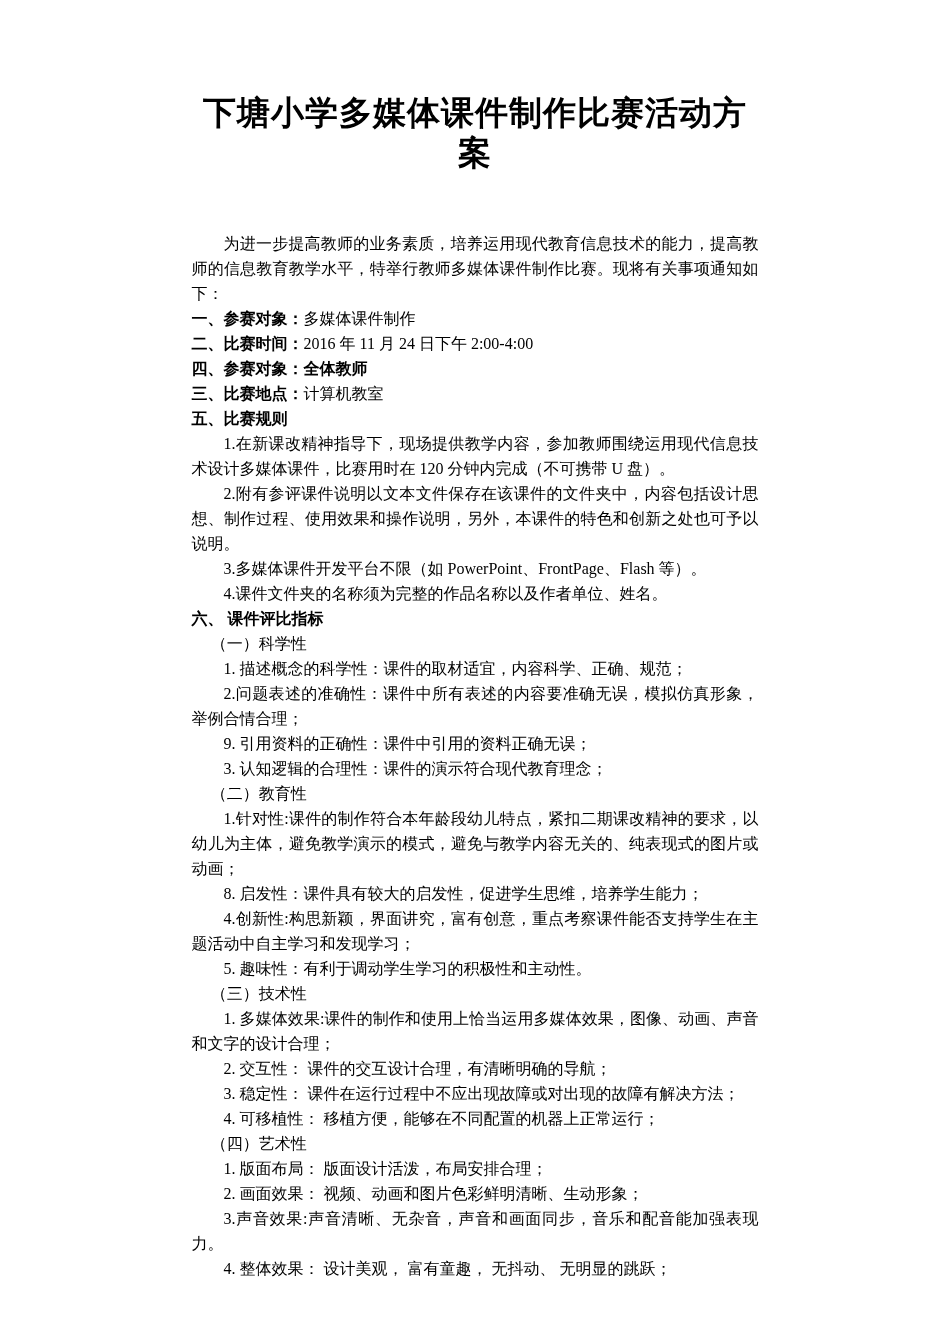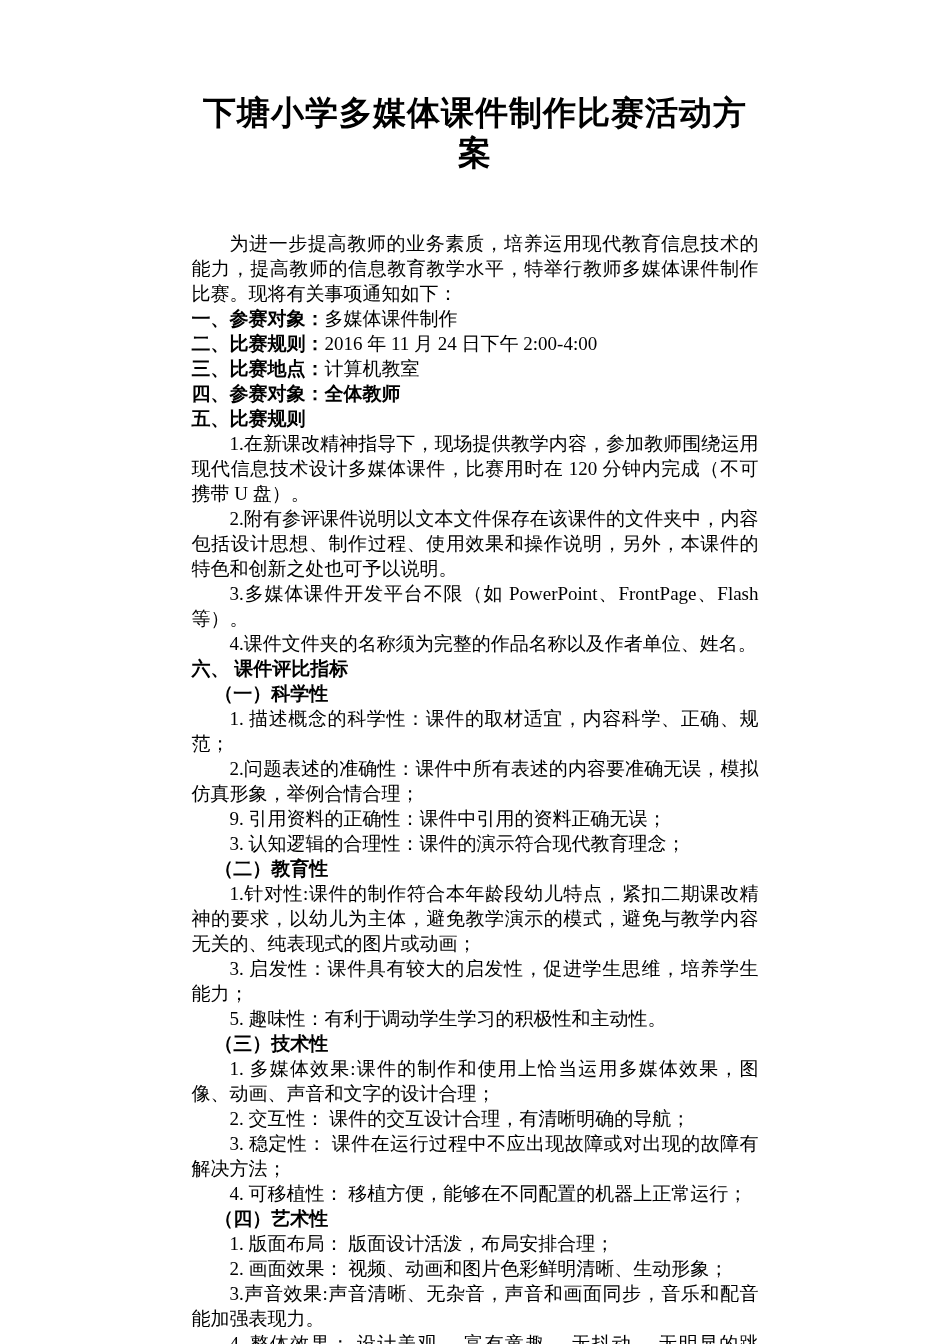--- a/index.html
+++ b/index.html
@@ -20,53 +20,54 @@
     .doc-title {
       font-size: 33px;
       font-weight: 700;
       text-align: center;
       letter-spacing: 1px;
       margin: 36px 0 58px 0;
       line-height: 1.2;
     }
     .doc-content p {
       margin: 0;
-      font-size: 19px;
+      font-size: 16px;
       line-height: 25px;
       text-align: justify;
     }
     .indent { text-indent: 2em; }
-    .sub    { text-indent: 1.2em; font-weight: bold; }
+    .sub    { text-indent: 1.2em; }
     .bold   { font-weight: 700; }
   </style>
 </head>
 <body>
 
 <div class="page">
   <h1 class="doc-title">下塘小学多媒体课件制作比赛活动方案</h1>
   <div class="doc-content" id="doc-content">
       <p class="indent">为进一步提高教师的业务素质，培养运用现代教育信息技术的能力，提高教师的信息教育教学水平，特举行教师多媒体课件制作比赛。现将有关事项通知如下：</p>
       <p><span class="bold">一、参赛对象：</span><span>多媒体课件制作</span></p>
-      <p><span class="bold">二、比赛规则：</span><span>2016 年 11 月 24 日下午 2:00-4:00</span></p>
+      <p><span class="bold">二、比赛时间：</span><span>2016 年 11 月 24 日下午 2:00-4:00</span></p>
+      <p><span class="bold">四、参赛对象：</span><span class="bold">全体教师</span></p>
       <p><span class="bold">三、比赛地点：</span><span>计算机教室</span></p>
-      <p><span class="bold">四、参赛对象：</span><span class="bold">全体教师</span></p>
       <p><span class="bold">五、比赛规则</span></p>
       <p class="indent">1.在新课改精神指导下，现场提供教学内容，参加教师围绕运用现代信息技术设计多媒体课件，比赛用时在 120 分钟内完成（不可携带 U 盘）。</p>
       <p class="indent">2.附有参评课件说明以文本文件保存在该课件的文件夹中，内容包括设计思想、制作过程、使用效果和操作说明，另外，本课件的特色和创新之处也可予以说明。</p>
       <p class="indent">3.多媒体课件开发平台不限（如 PowerPoint、FrontPage、Flash 等）。</p>
       <p class="indent">4.课件文件夹的名称须为完整的作品名称以及作者单位、姓名。</p>
       <p><span class="bold">六、 课件评比指标</span></p>
       <p class="sub">（一）科学性</p>
       <p class="indent">1. 描述概念的科学性：课件的取材适宜，内容科学、正确、规范；</p>
       <p class="indent">2.问题表述的准确性：课件中所有表述的内容要准确无误，模拟仿真形象，举例合情合理；</p>
       <p class="indent">9. 引用资料的正确性：课件中引用的资料正确无误；</p>
       <p class="indent">3. 认知逻辑的合理性：课件的演示符合现代教育理念；</p>
       <p class="sub">（二）教育性</p>
       <p class="indent">1.针对性:课件的制作符合本年龄段幼儿特点，紧扣二期课改精神的要求，以幼儿为主体，避免教学演示的模式，避免与教学内容无关的、纯表现式的图片或动画；</p>
-      <p class="indent">3. 启发性：课件具有较大的启发性，促进学生思维，培养学生能力；</p>
+      <p class="indent">8. 启发性：课件具有较大的启发性，促进学生思维，培养学生能力；</p>
+      <p class="indent">4.创新性:构思新颖，界面讲究，富有创意，重点考察课件能否支持学生在主题活动中自主学习和发现学习；</p>
       <p class="indent">5. 趣味性：有利于调动学生学习的积极性和主动性。</p>
       <p class="sub">（三）技术性</p>
       <p class="indent">1. 多媒体效果:课件的制作和使用上恰当运用多媒体效果，图像、动画、声音和文字的设计合理；</p>
       <p class="indent">2. 交互性： 课件的交互设计合理，有清晰明确的导航；</p>
       <p class="indent">3. 稳定性： 课件在运行过程中不应出现故障或对出现的故障有解决方法；</p>
       <p class="indent">4. 可移植性： 移植方便，能够在不同配置的机器上正常运行；</p>
       <p class="sub">（四）艺术性</p>
       <p class="indent">1. 版面布局： 版面设计活泼，布局安排合理；</p>
       <p class="indent">2. 画面效果： 视频、动画和图片色彩鲜明清晰、生动形象；</p>
       <p class="indent">3.声音效果:声音清晰、无杂音，声音和画面同步，音乐和配音能加强表现力。</p>

